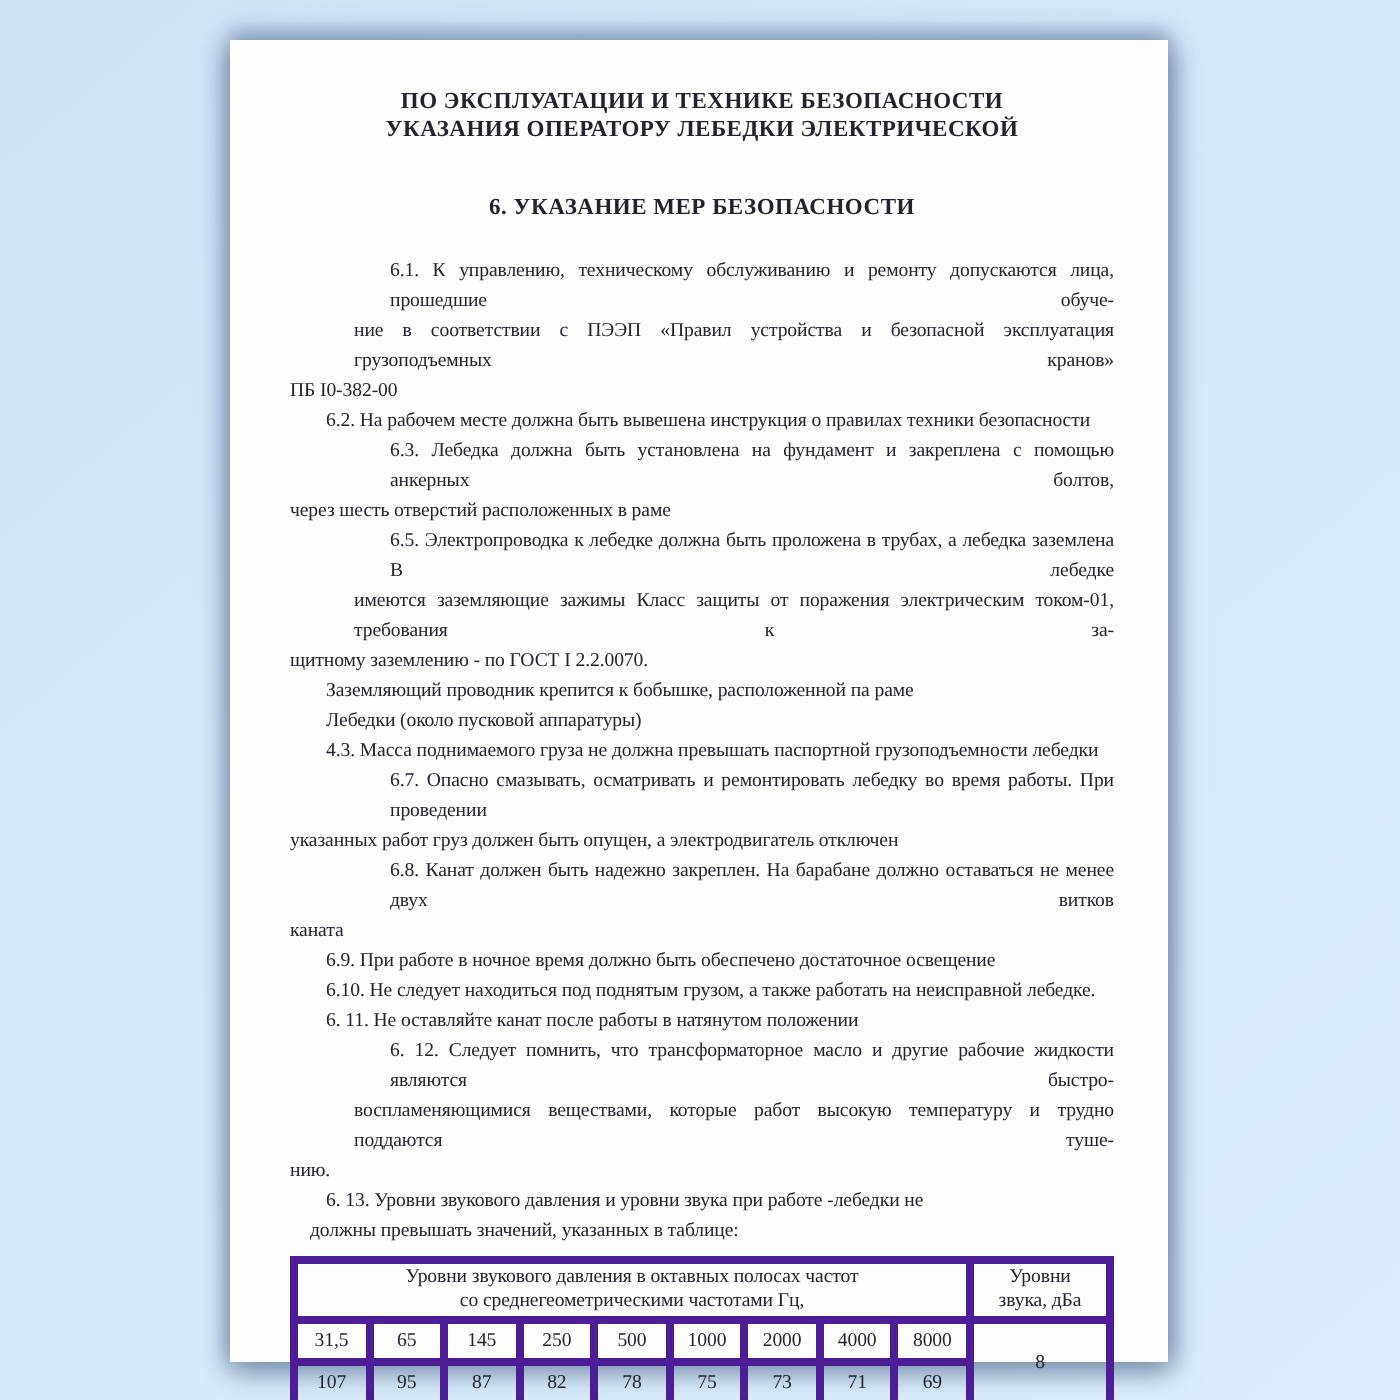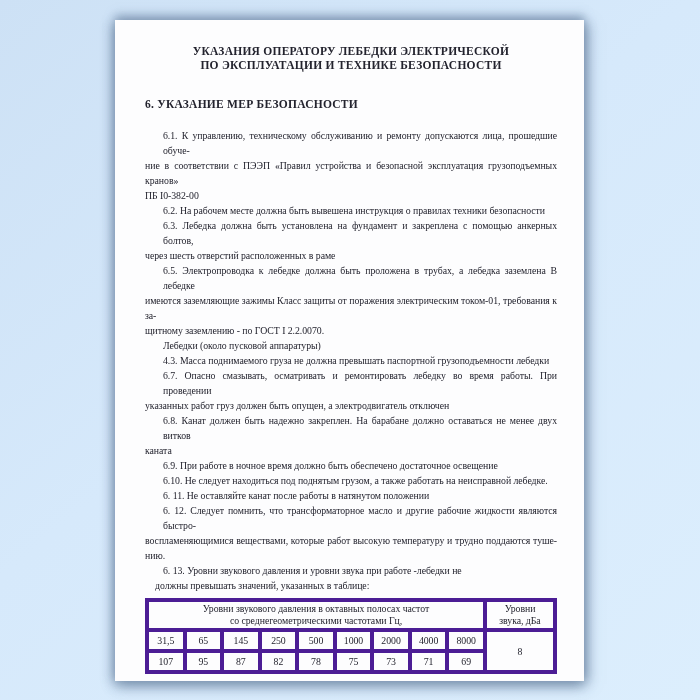--- a/index.html
+++ b/index.html
@@ -29,38 +29,39 @@
 
   .doc-title {
     text-align: center;
     font-weight: bold;
     font-size: 11.5px;
     line-height: 14px;
     letter-spacing: 0.25px;
   }
 
   .section-title {
+    text-align: center;
     font-weight: bold;
     font-size: 11.5px;
     line-height: 14px;
     letter-spacing: 0.25px;
     margin-top: 25px;
   }
 
   .body-text {
     margin-top: 17px;
     font-size: 9.8px;
     line-height: 15px;
     letter-spacing: -0.05px;
   }
 
   .line { min-height: 15px; }
   .line.ind  { padding-left: 18px; }
   .line.ind2 { padding-left: 10px; }
-  .line.just { text-align: justify; text-align-last: justify; }
+  .line.just { text-align: justify; text-align-last: justify; margin-left: 32px; }
 
   table.noise-table {
     width: 412px;
     border-collapse: collapse;
     table-layout: fixed;
     margin: 5px 0 13px 0;
     font-size: 9.8px;
     color: #23232e;
   }
   table.noise-table { border: 1.5px solid #2b2b34; }
@@ -74,22 +75,22 @@
   .th-right { width: 70px; line-height: 12px; padding: 3px 2px; }
   .cell { height: 15px; }
 </style>
 </head>
 <body>
 
 <div class="stage">
   <div class="page">
 
     <div class="doc-title">
+      <div>ПО ЭКСПЛУАТАЦИИ И ТЕХНИКЕ БЕЗОПАСНОСТИ</div>
       <div>УКАЗАНИЯ ОПЕРАТОРУ ЛЕБЕДКИ ЭЛЕКТРИЧЕСКОЙ</div>
-      <div>ПО ЭКСПЛУАТАЦИИ И ТЕХНИКЕ БЕЗОПАСНОСТИ</div>
     </div>
 
     <div class="section-title">6. УКАЗАНИЕ МЕР БЕЗОПАСНОСТИ</div>
 
     <div class="body-text">
 
       <div>
 
           <div class="line ind just">6.1. К управлению, техническому обслуживанию и ремонту  допускаются лица, прошедшие обуче-</div>
 
@@ -103,20 +104,21 @@
 
           <div class="line">через шесть отверстий расположенных в раме</div>
 
 
           <div class="line ind just">6.5. Электропроводка к лебедке должна быть проложена в трубах, а лебедка заземлена В лебедке</div>
 
           <div class="line just">имеются заземляющие зажимы Класс защиты от поражения электрическим током-01, требования к за-</div>
 
           <div class="line">щитному заземлению - по ГОСТ I 2.2.0070.</div>
 
+          <div class="line ind">Заземляющий проводник крепится к бобышке, расположенной па раме</div>
 
           <div class="line ind">Лебедки (около пусковой аппаратуры)</div>
 
           <div class="line ind">4.3. Масса поднимаемого груза не должна превышать паспортной грузоподъемности лебедки</div>
 
           <div class="line ind just">6.7. Опасно смазывать, осматривать и ремонтировать лебедку во время работы. При проведении</div>
 
           <div class="line">указанных работ груз должен быть опущен, а электродвигатель отключен</div>
 
           <div class="line ind just">6.8. Канат должен быть надежно закреплен. На барабане должно оставаться не менее двух витков</div>

